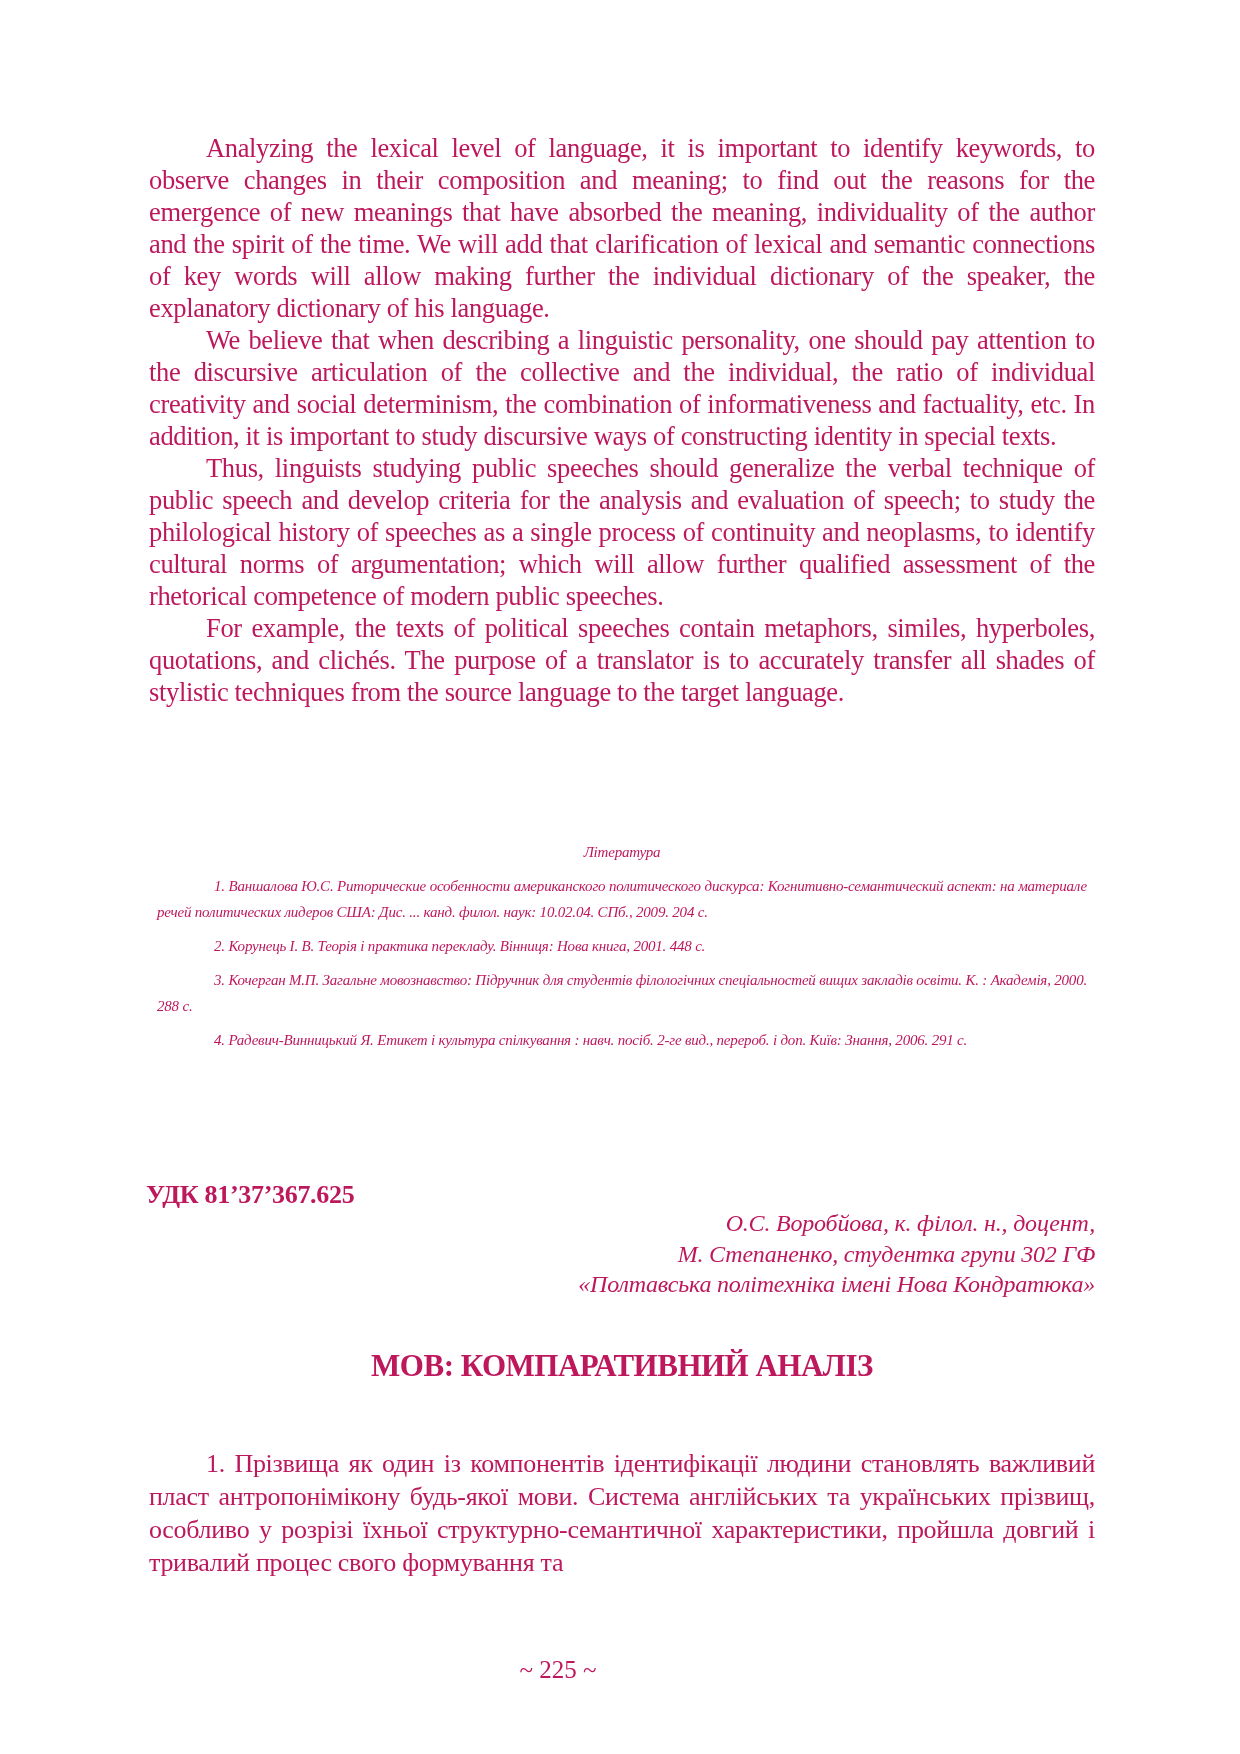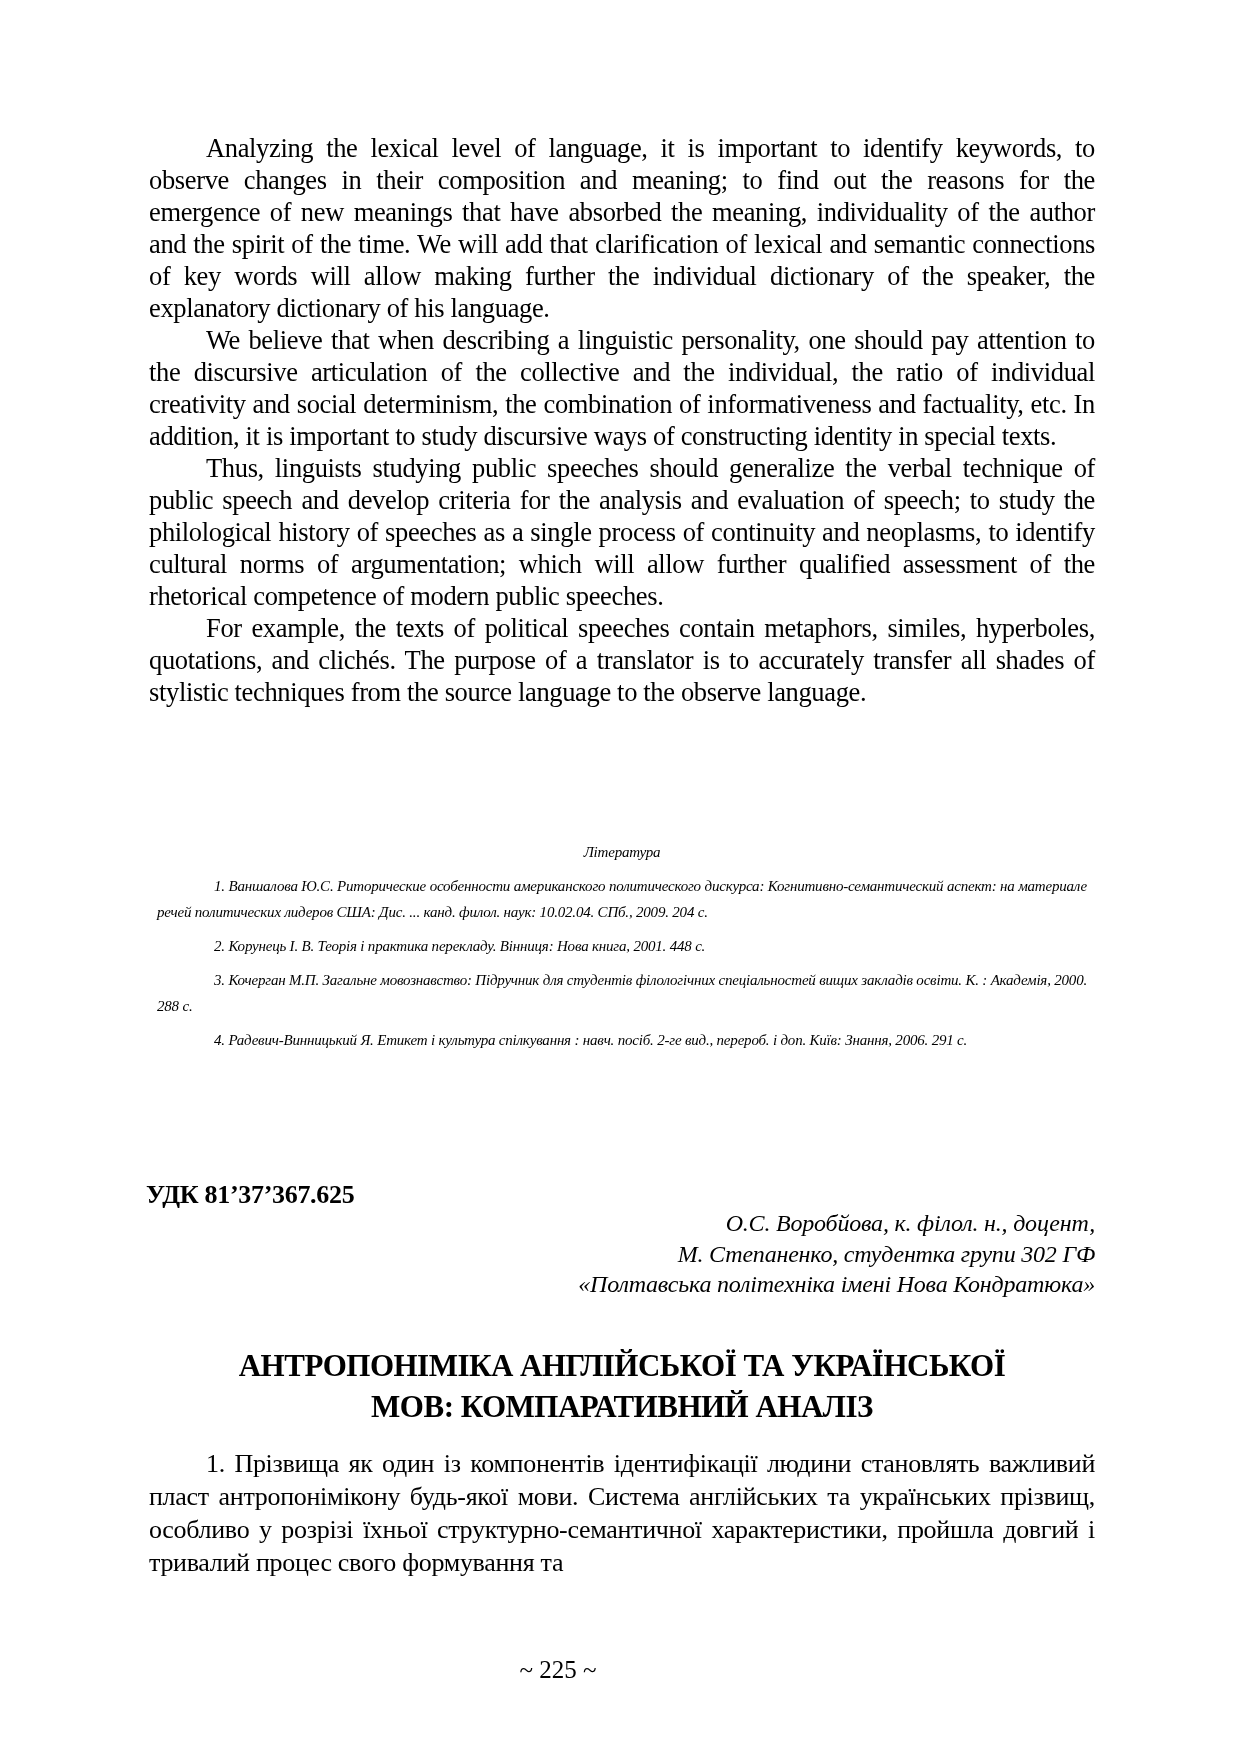--- a/index.html
+++ b/index.html
@@ -1,19 +1,19 @@
 <!DOCTYPE html>
 <html><head>
 <meta charset="utf-8">
 <style>
   html, body { margin: 0; padding: 0; background: #ffffff; }
   body { width: 1240px; height: 1754px; position: relative; overflow: hidden; }
   .page {
     position: absolute; left: 0; top: 0; width: 1240px; height: 1754px;
-    background: #ffffff; color: #000000;
+    background: #ffffff; color: #be185d;
     font-family: "Liberation Serif", "DejaVu Serif", serif;
   }
   .col { position: absolute; left: 149px; width: 946px; }
   .body-text {
     font-size: 26.5px; line-height: 32px; text-align: justify; margin: 0;
     letter-spacing: -0.35px;
   }
   .body-text .para { text-indent: 57px; margin: 0; }
   .refs { font-size: 15px; line-height: 26px; font-style: italic; text-align: justify; letter-spacing: -0.2px; }
   .refs .ref-head { text-align: center; margin: 0; }
@@ -28,41 +28,40 @@
 </style>
 </head>
 <body>
 
 <div class="page">
 
   <div class="col body-text" style="top:132px;">
     <p class="para">Analyzing the lexical level of language, it is important to identify keywords, to observe changes in their composition and meaning; to find out the reasons for the emergence of new meanings that have absorbed the meaning, individuality of the author and the spirit of the time. We will add that clarification of lexical and semantic connections of key words will allow making further the individual dictionary of the speaker, the explanatory dictionary of his language.</p>
     <p class="para">We believe that when describing a linguistic personality, one should pay attention to the discursive articulation of the collective and the individual, the ratio of individual creativity and social determinism, the combination of informativeness and factuality, etc. In addition, it is important to study discursive ways of constructing identity in special texts.</p>
     <p class="para">Thus, linguists studying public speeches should generalize the verbal technique of public speech and develop criteria for the analysis and evaluation of speech; to study the philological history of speeches as a single process of continuity and neoplasms, to identify cultural norms of argumentation; which will allow further qualified assessment of the rhetorical competence of modern public speeches.</p>
-    <p class="para">For example, the texts of political speeches contain metaphors, similes, hyperboles, quotations, and clichés. The purpose of a translator is to accurately transfer all shades of stylistic techniques from the source language to the observe language.</p>
+    <p class="para">For example, the texts of political speeches contain metaphors, similes, hyperboles, quotations, and clichés. The purpose of a translator is to accurately transfer all shades of stylistic techniques from the source language to the target language.</p>
   </div>
 
   <div class="col refs" style="top:839px;">
     <p class="ref-head">Література</p>
     <p class="ref">1. Ваншалова Ю.С. Риторические особенности американского политического дискурса: Когнитивно-семантический аспект: на материале речей политических лидеров США: Дис. ... канд. филол. наук: 10.02.04. СПб., 2009. 204 с.</p>
     <p class="ref">2. Корунець І. В. Теорія і практика перекладу. Вінниця: Нова книга, 2001.  448 с.</p>
     <p class="ref">3. Кочерган М.П. Загальне мовознавство: Підручник для студентів філологічних спеціальностей вищих закладів освіти. К. : Академія, 2000.  288 с.</p>
     <p class="ref">4. Радевич-Винницький Я. Етикет і культура спілкування : навч. посіб. 2-ге вид., перероб. і доп. Київ: Знання, 2006. 291 с.</p>
   </div>
 
   <div class="udk">УДК 81’37’367.625</div>
 
   <div class="authors">
     <div>О.С. Воробйова, к. філол. н., доцент,</div>
     <div>М. Степаненко, студентка групи 302 ГФ</div>
     <div>«Полтавська політехніка імені Нова Кондратюка»</div>
   </div>
 
   <div class="title">
-    <div>АНТРОПОНІМІКА АНГЛІЙСЬКОЇ ТА УКРАЇНСЬКОЇ</div>
     <div>МОВ: КОМПАРАТИВНИЙ АНАЛІЗ</div>
   </div>
 
   <div class="ukr-text">
     <p class="para">1. Прізвища як один із компонентів ідентифікації людини становлять важливий пласт антропонімікону будь-якої мови. Система англійських та українських прізвищ, особливо у розрізі їхньої структурно-семантичної характеристики, пройшла довгий і тривалий процес свого формування та</p>
   </div>
 
   <div class="page-number">~ 225 ~</div>
 </div>
 

